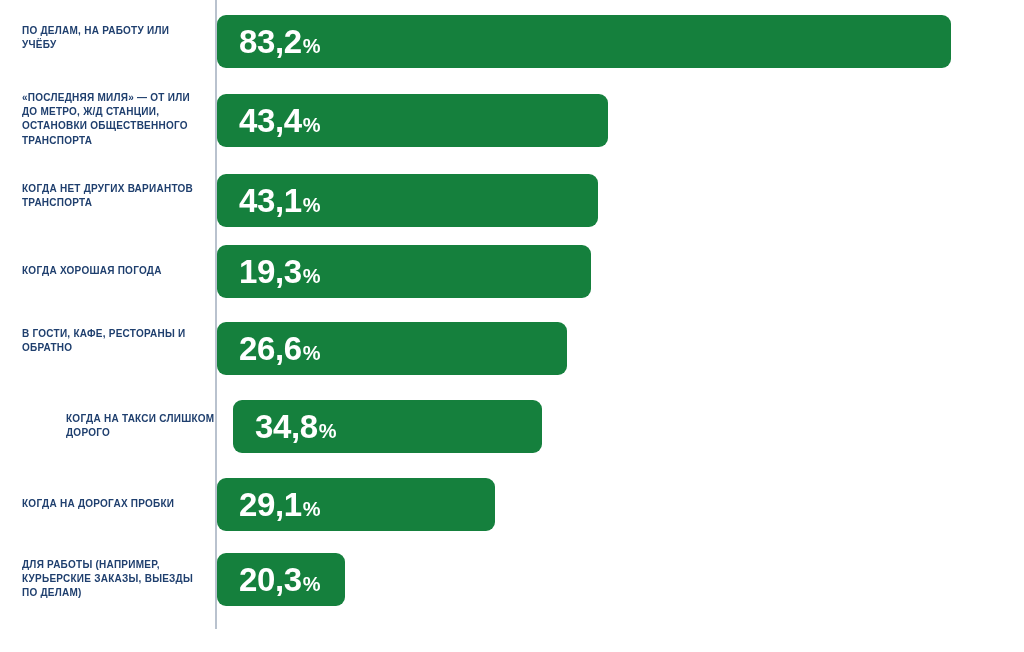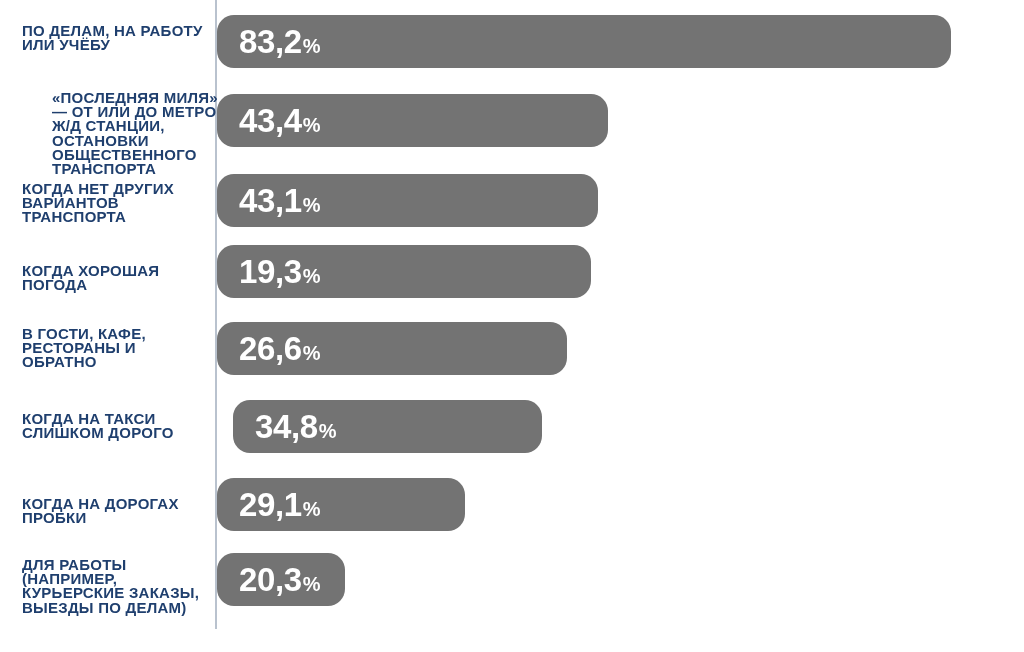--- a/index.html
+++ b/index.html
@@ -35,35 +35,35 @@
   .row {
     position: absolute;
     left: 0;
     width: 1024px;
   }
 
   .row-label {
     position: absolute;
     left: 22px;
     width: 182px;
-    font-size: 15px;
+    font-size: 10px;
     font-weight: bold;
     line-height: 14.2px;
     letter-spacing: 0.25px;
     color: #1f3f6e;
     text-transform: uppercase;
     text-align: left;
   }
 
   .bar {
     position: absolute;
     left: 217px;
     height: 53px;
-    background: #737373;
-    border-radius: 17px;
+    background: #15803d;
+    border-radius: 9px;
     display: flex;
     align-items: center;
   }
 
   .bar-value {
     display: flex;
     align-items: baseline;
     margin-left: 22px;
     color: #ffffff;
     white-space: nowrap;
@@ -94,21 +94,21 @@
     <div class="row-label" style="top:9px;">ПО ДЕЛАМ, НА РАБОТУ ИЛИ УЧЁБУ</div>
     <div class="bar" style="top:0px; width:734px;">
       <span class="bar-value">
         <span class="num">83,2</span>
           <span class="pct">%</span>
       </span>
     </div>
   </div>
 
   <div class="row" style="top:94px;">
-    <div class="row-label" style="top:-3px;margin-left:30px;">«ПОСЛЕДНЯЯ МИЛЯ» — ОТ ИЛИ ДО МЕТРО, Ж/Д СТАНЦИИ, ОСТАНОВКИ ОБЩЕСТВЕННОГО ТРАНСПОРТА</div>
+    <div class="row-label" style="top:-3px;">«ПОСЛЕДНЯЯ МИЛЯ» — ОТ ИЛИ ДО МЕТРО, Ж/Д СТАНЦИИ, ОСТАНОВКИ ОБЩЕСТВЕННОГО ТРАНСПОРТА</div>
     <div class="bar" style="top:0px; width:391px;">
       <span class="bar-value">
         <span class="num">43,4</span>
           <span class="pct">%</span>
       </span>
     </div>
   </div>
 
   <div class="row" style="top:170px;">
     <div class="row-label" style="top:12px;">КОГДА НЕТ ДРУГИХ ВАРИАНТОВ ТРАНСПОРТА</div>
@@ -134,32 +134,32 @@
     <div class="row-label" style="top:5px;">В ГОСТИ, КАФЕ, РЕСТОРАНЫ И ОБРАТНО</div>
     <div class="bar" style="top:0px; width:350px;">
       <span class="bar-value">
         <span class="num">26,6</span>
           <span class="pct">%</span>
       </span>
     </div>
   </div>
 
   <div class="row" style="top:400px;">
-    <div class="row-label" style="top:12px;">КОГДА НА ТАКСИ СЛИШКОМ ДОРОГО</div>
+    <div class="row-label" style="top:12px;margin-left:44px;">КОГДА НА ТАКСИ СЛИШКОМ ДОРОГО</div>
     <div class="bar" style="top:0px; width:309px;margin-left:16px;">
       <span class="bar-value">
         <span class="num">34,8</span>
           <span class="pct">%</span>
       </span>
     </div>
   </div>
 
   <div class="row" style="top:478px;">
     <div class="row-label" style="top:19px;">КОГДА НА ДОРОГАХ ПРОБКИ</div>
-    <div class="bar" style="top:0px; width:248px;align-items:center;">
+    <div class="bar" style="top:0px; width:278px;align-items:center;">
       <span class="bar-value">
         <span class="num">29,1</span>
           <span class="pct">%</span>
       </span>
     </div>
   </div>
 
   <div class="row" style="top:553px;">
     <div class="row-label" style="top:5px;">ДЛЯ РАБОТЫ (НАПРИМЕР, КУРЬЕРСКИЕ ЗАКАЗЫ, ВЫЕЗДЫ ПО ДЕЛАМ)</div>
     <div class="bar" style="top:0px; width:128px;">

